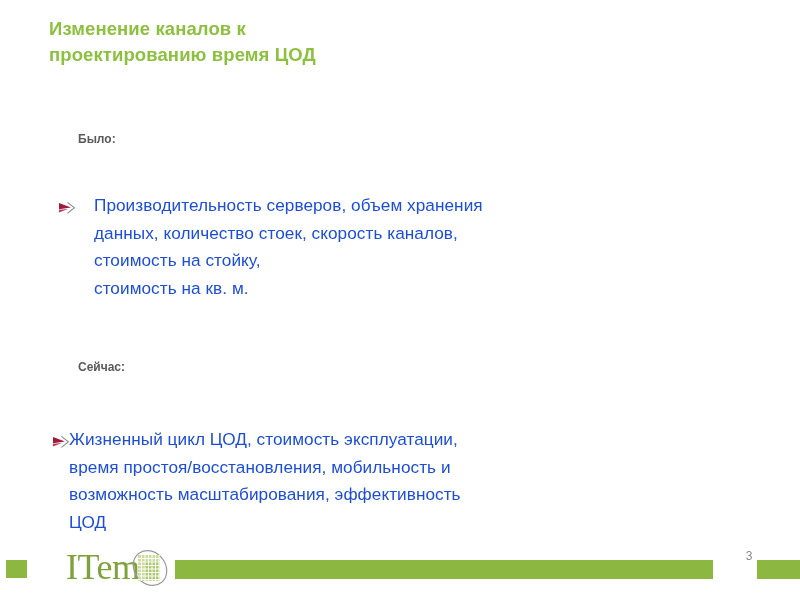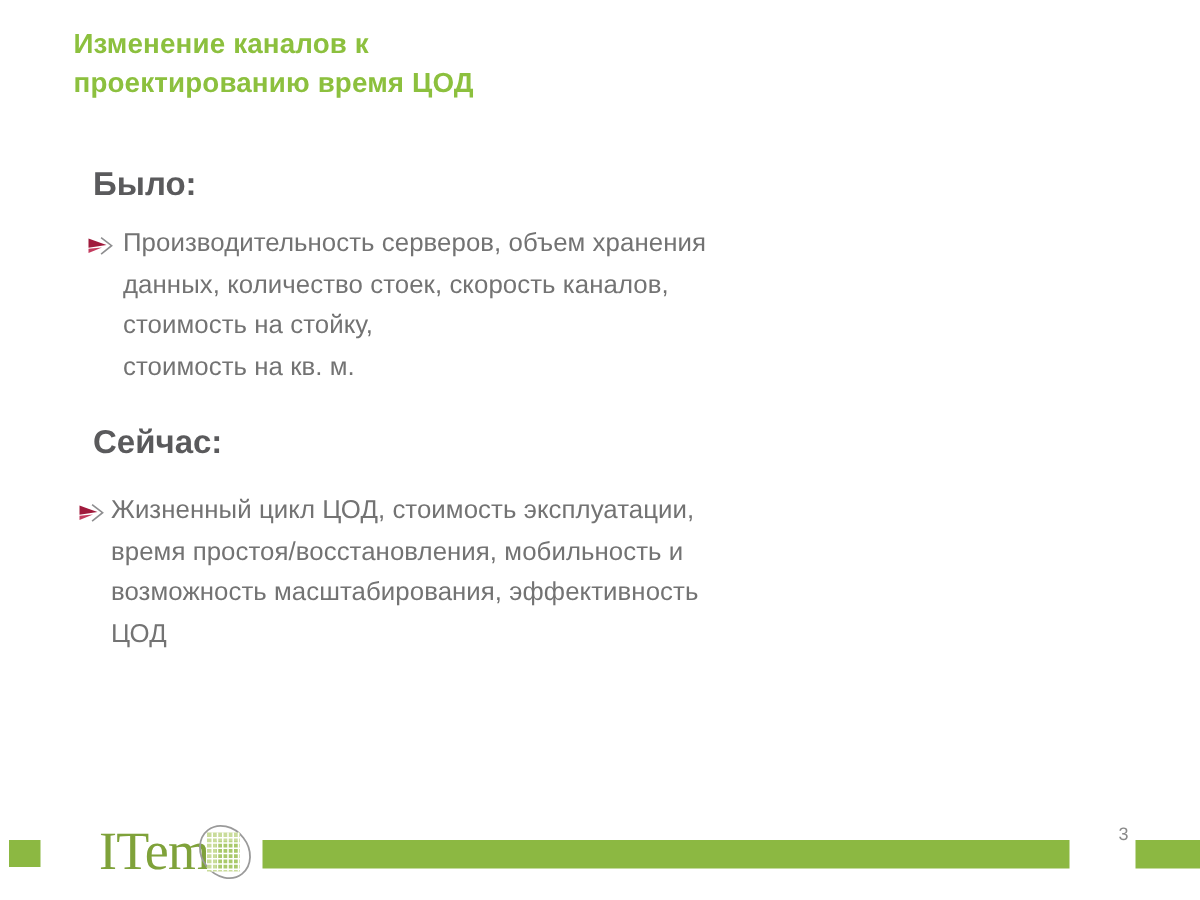--- a/index.html
+++ b/index.html
@@ -34,31 +34,31 @@
 
   
   #slide-body {
     position: absolute;
     left: 0;
     top: 108px;
     width: 760px;
   }
 
   .section-heading {
-    margin: 0;
+    margin: 16px;
     padding: 0 0 0 62px;
-    font-size: 22px;
+    font-size: 12px;
     font-weight: bold;
     color: #5A5A5C;
     line-height: 30px;
   }
 
   .bullet-row {
     position: relative;
-    padding-left: 70px;
+    padding-left: 53px;
     padding-right: 20px;
   }
   .bullet-row.indented {
     padding-left: 78px;
   }
 
   .bullet-marker {
     position: absolute;
     left: 52px;
     top: 9px;
@@ -67,24 +67,24 @@
     line-height: 14px;
   }
   .bullet-row.indented .bullet-marker {
     left: 58px;
   }
   .bullet-marker svg {
     display: block;
   }
 
   .bullet-text {
-    margin: 4px;
+    margin: 16px;
     font-size: 17.2px;
     line-height: 27.5px;
-    color: #737373;
+    color: #1d4ed8;
     white-space: pre-line;
     letter-spacing: 0.05px;
   }
 
   .gap-a { height: 12px; }
   .gap-b { height: 18px; }
   .gap-c { height: 6px; }
 
   
   #slide-footer {

